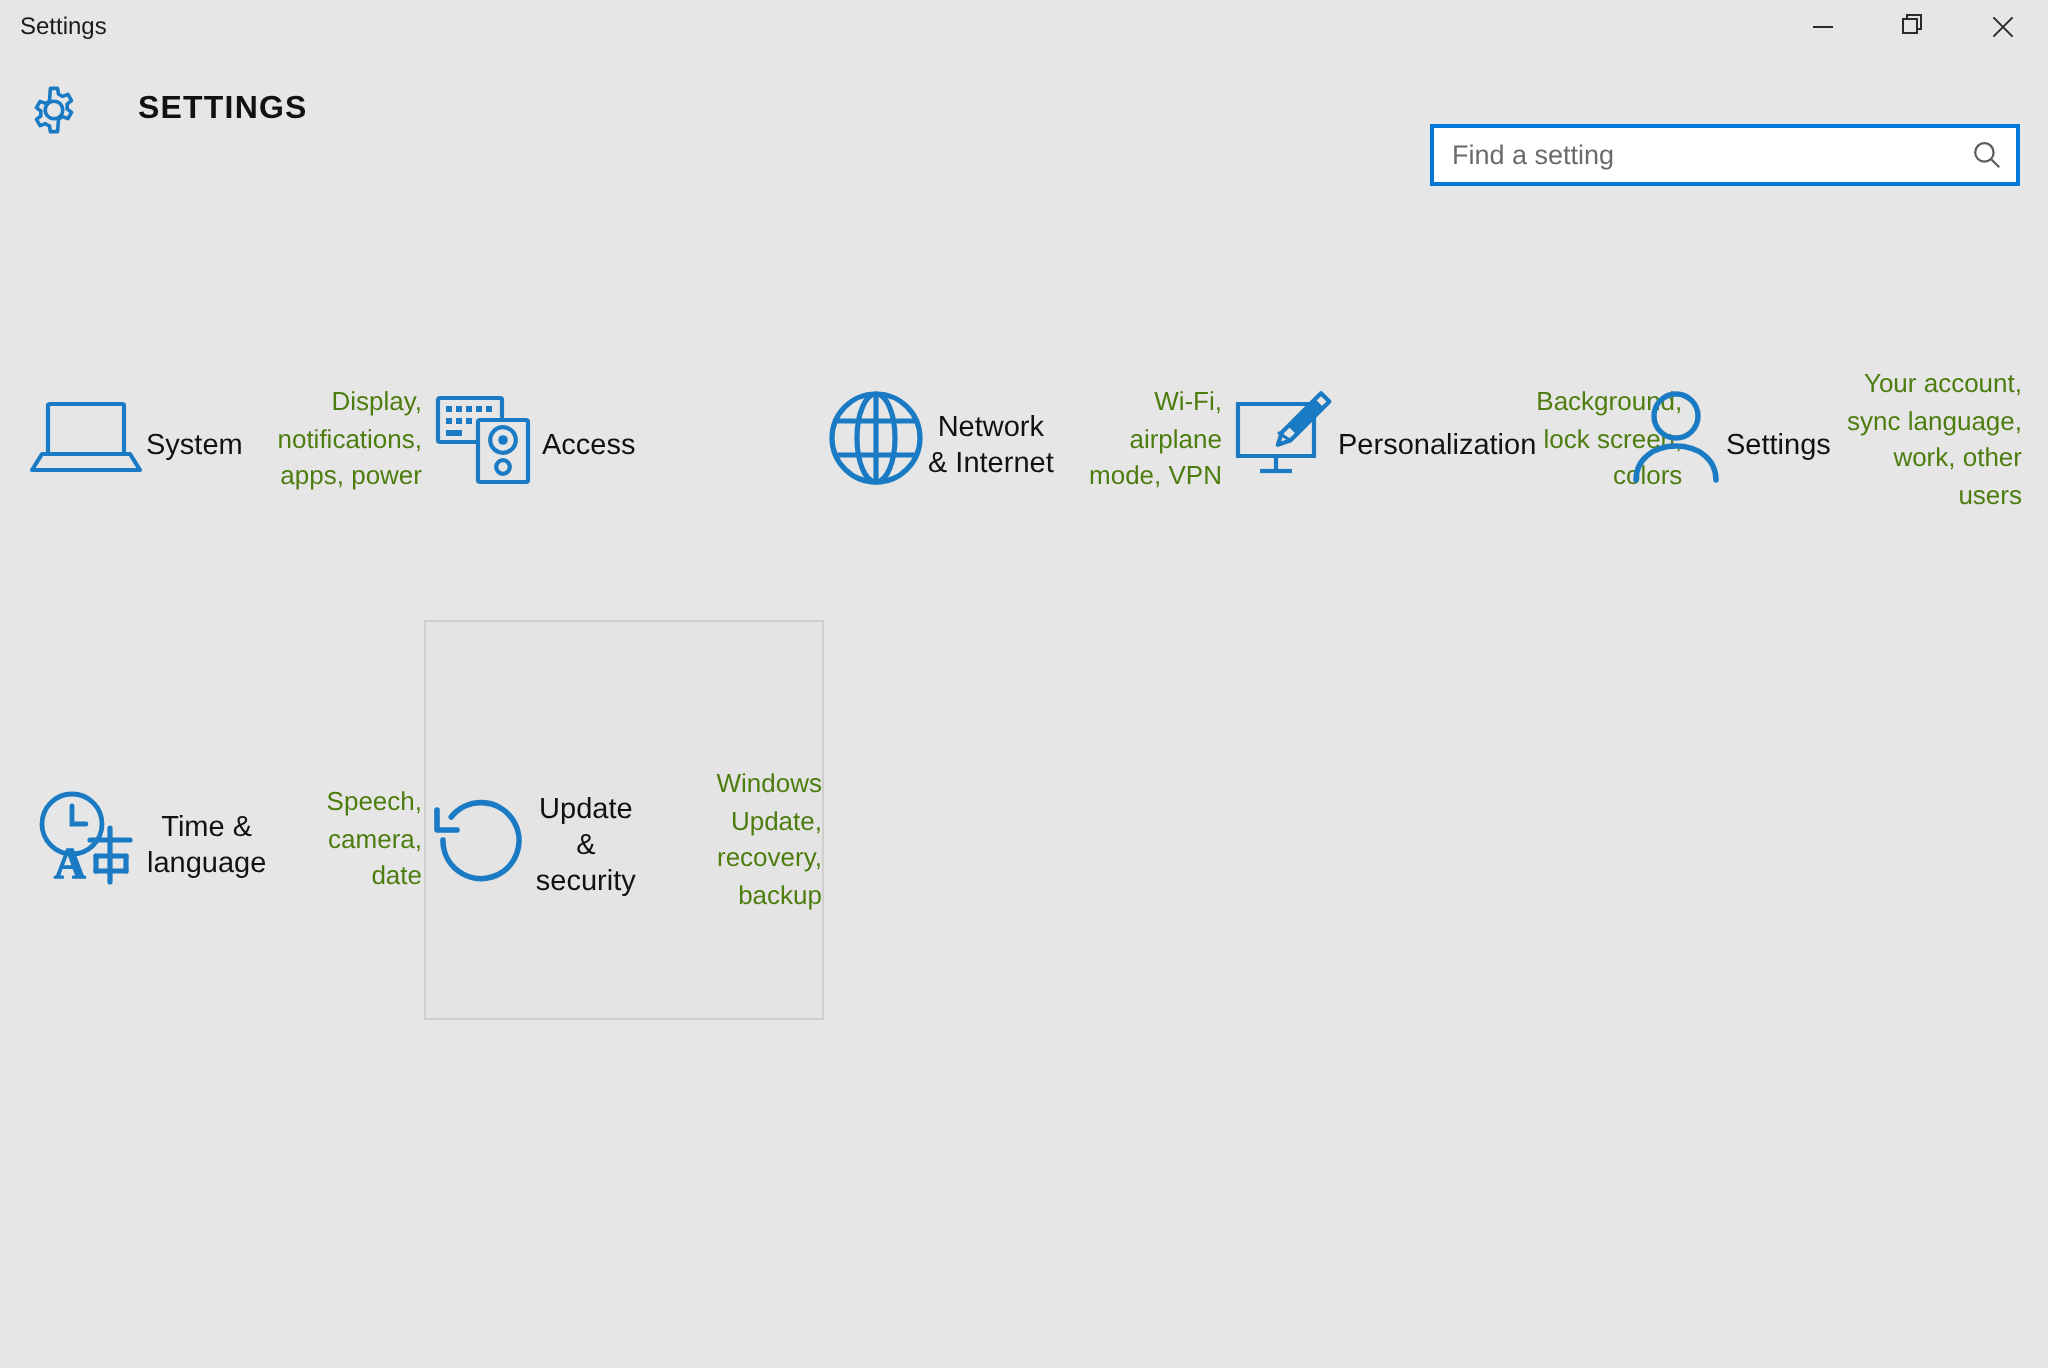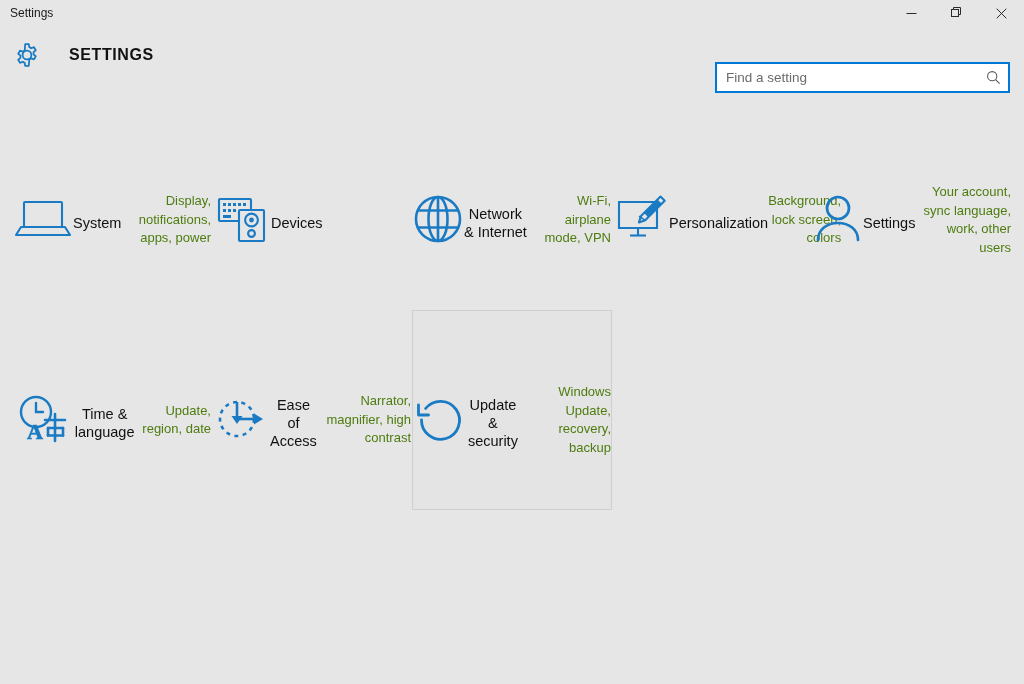--- a/index.html
+++ b/index.html
@@ -224,21 +224,21 @@
             <rect x="15" y="15" width="3" height="3"></rect>
           <rect x="20" y="15" width="3" height="3"></rect>
           <rect x="10" y="21" width="8" height="3"></rect>
         </g>
         <rect class="accent" x="26" y="16" width="25" height="31" rx="1" style="fill:#e6e6e6"></rect>
         <circle class="accent" cx="38.5" cy="26" r="6.4"></circle>
         <circle class="accent-fill" cx="38.5" cy="26" r="2.4"></circle>
         <circle class="accent" cx="38.5" cy="39.5" r="3.4"></circle>
       </svg>
     </div>
-    <div class="tile-title">Devices</div>
+    <div class="tile-title">Access</div>
   </div>
 
   <div class="tile">
     <div class="tile-icon">
       <svg width="50" height="50" viewBox="0 0 50 50">
         <circle class="accent" style="stroke-width:2.6" cx="25" cy="25" r="22"></circle>
         <ellipse class="accent" style="stroke-width:2.6" cx="25" cy="25" rx="9.5" ry="22"></ellipse>
         <line class="accent" style="stroke-width:2.6" x1="4" y1="16.5" x2="46" y2="16.5"></line>
         <line class="accent" style="stroke-width:2.6" x1="4" y1="33.5" x2="46" y2="33.5"></line>
         <line class="accent" style="stroke-width:2.6" x1="25" y1="3" x2="25" y2="47"></line>
@@ -284,36 +284,23 @@
           <line x1="32" y1="27" x2="52" y2="27"></line>
           <line x1="42" y1="21" x2="42" y2="48"></line>
           <line x1="35" y1="35" x2="50" y2="35"></line>
           <line x1="35" y1="42.5" x2="50" y2="42.5"></line>
           <line x1="35" y1="35" x2="35" y2="42.5"></line>
           <line x1="50" y1="35" x2="50" y2="42.5"></line>
         </g>
       </svg>
     </div>
     <div class="tile-title">Time &amp; language</div>
-    <div class="tile-sub">Update, region, date</div>
-  </div>
-
-  <div class="tile">
-    <div class="tile-icon">
-      <svg width="56" height="50" viewBox="0 0 56 50">
-        <circle class="accent" style="stroke-width:2.6;stroke-dasharray:4 4.4" cx="24" cy="25" r="17"></circle>
-        <line class="accent" style="stroke-width:2.6" x1="24" y1="8" x2="24" y2="27"></line>
-        <polyline class="accent-fill" points="18.5,22 29.5,22 24,30"></polyline>
-        <line class="accent" style="stroke-width:2.6" x1="24" y1="25" x2="45" y2="25"></line>
-        <polyline class="accent-fill" points="41,19.5 41,30.5 50,25"></polyline>
-      </svg>
-    </div>
-    <div class="tile-title">Ease of Access</div>
-    <div class="tile-sub">Narrator, magnifier, high contrast</div>
-  </div>
+    <div class="tile-sub">Speech, camera, date</div>
+  </div>
+
 
 
   <div class="tile hovered">
     <div class="tile-icon">
       <svg width="54" height="52" viewBox="0 0 54 52">
         <path class="accent" style="stroke-width:2.8;stroke-linecap:round" d="M12.6 15.5A19 19 0 1 1 8.5 27"></path>
         <polyline class="accent" style="stroke-width:2.8;stroke-linejoin:round;stroke-linecap:round" points="5.5,12 5.5,22 15.5,22"></polyline>
       </svg>
     </div>
     <div class="tile-title">Update &amp; security</div>

